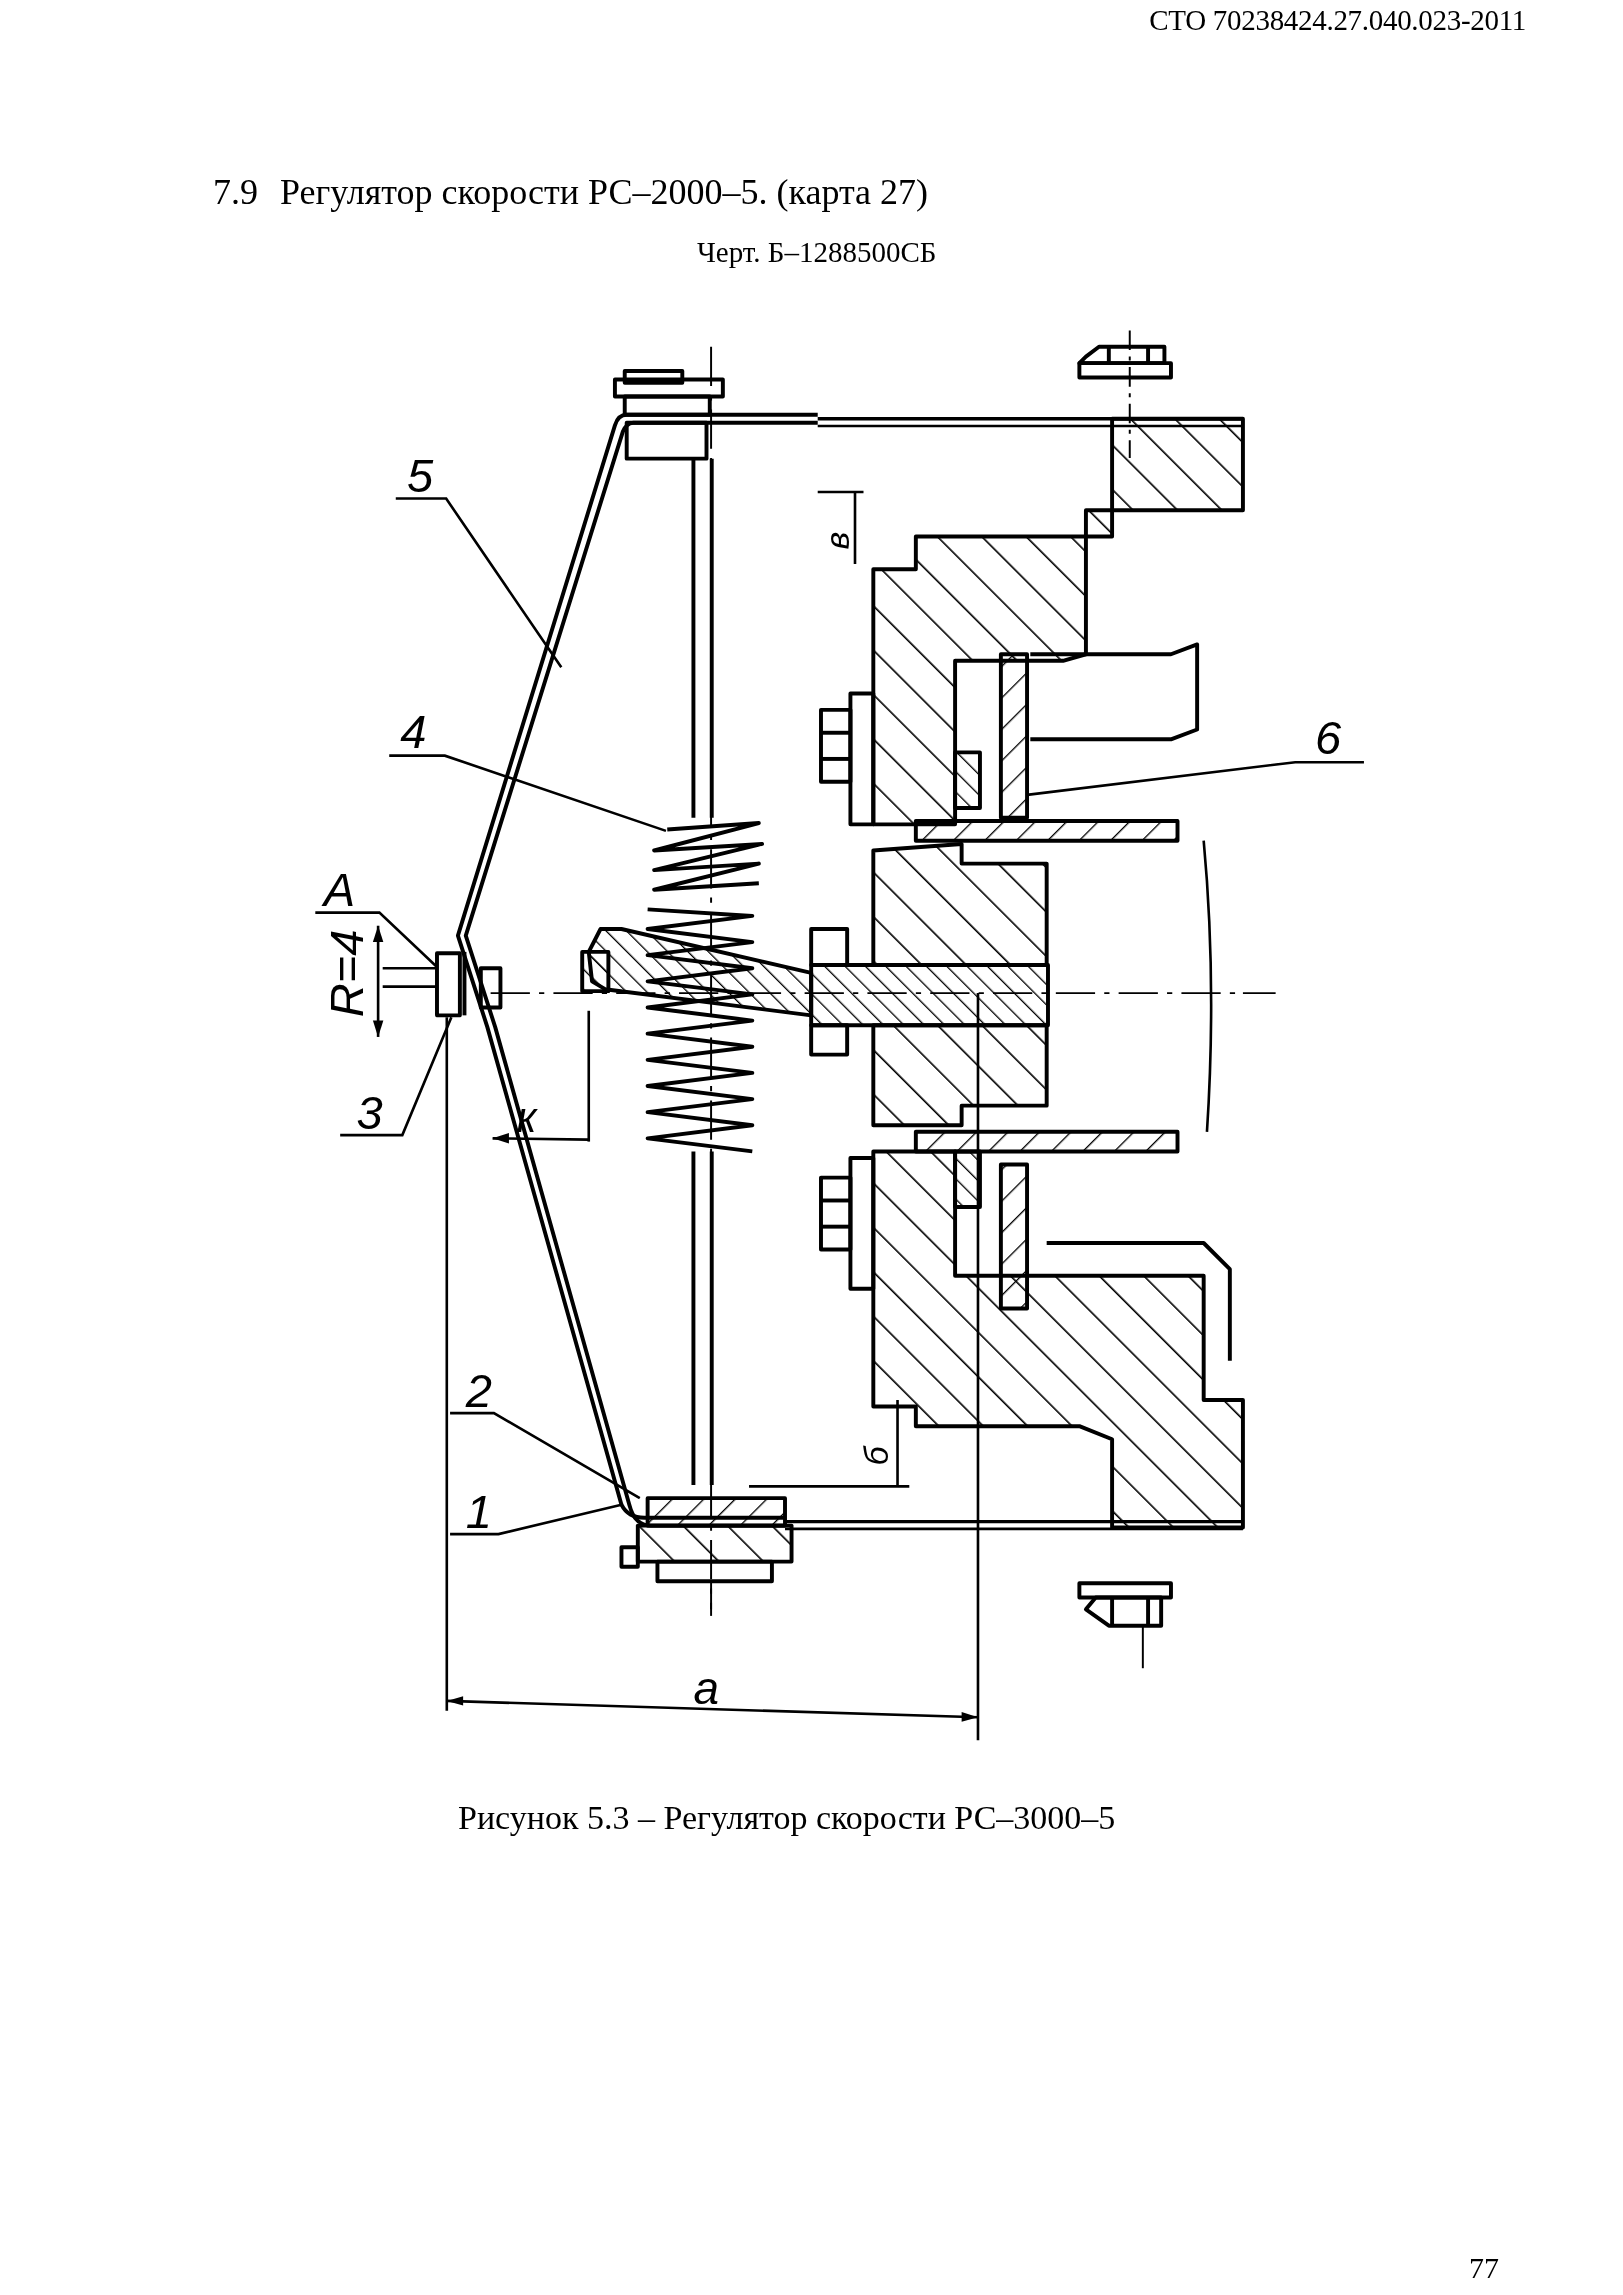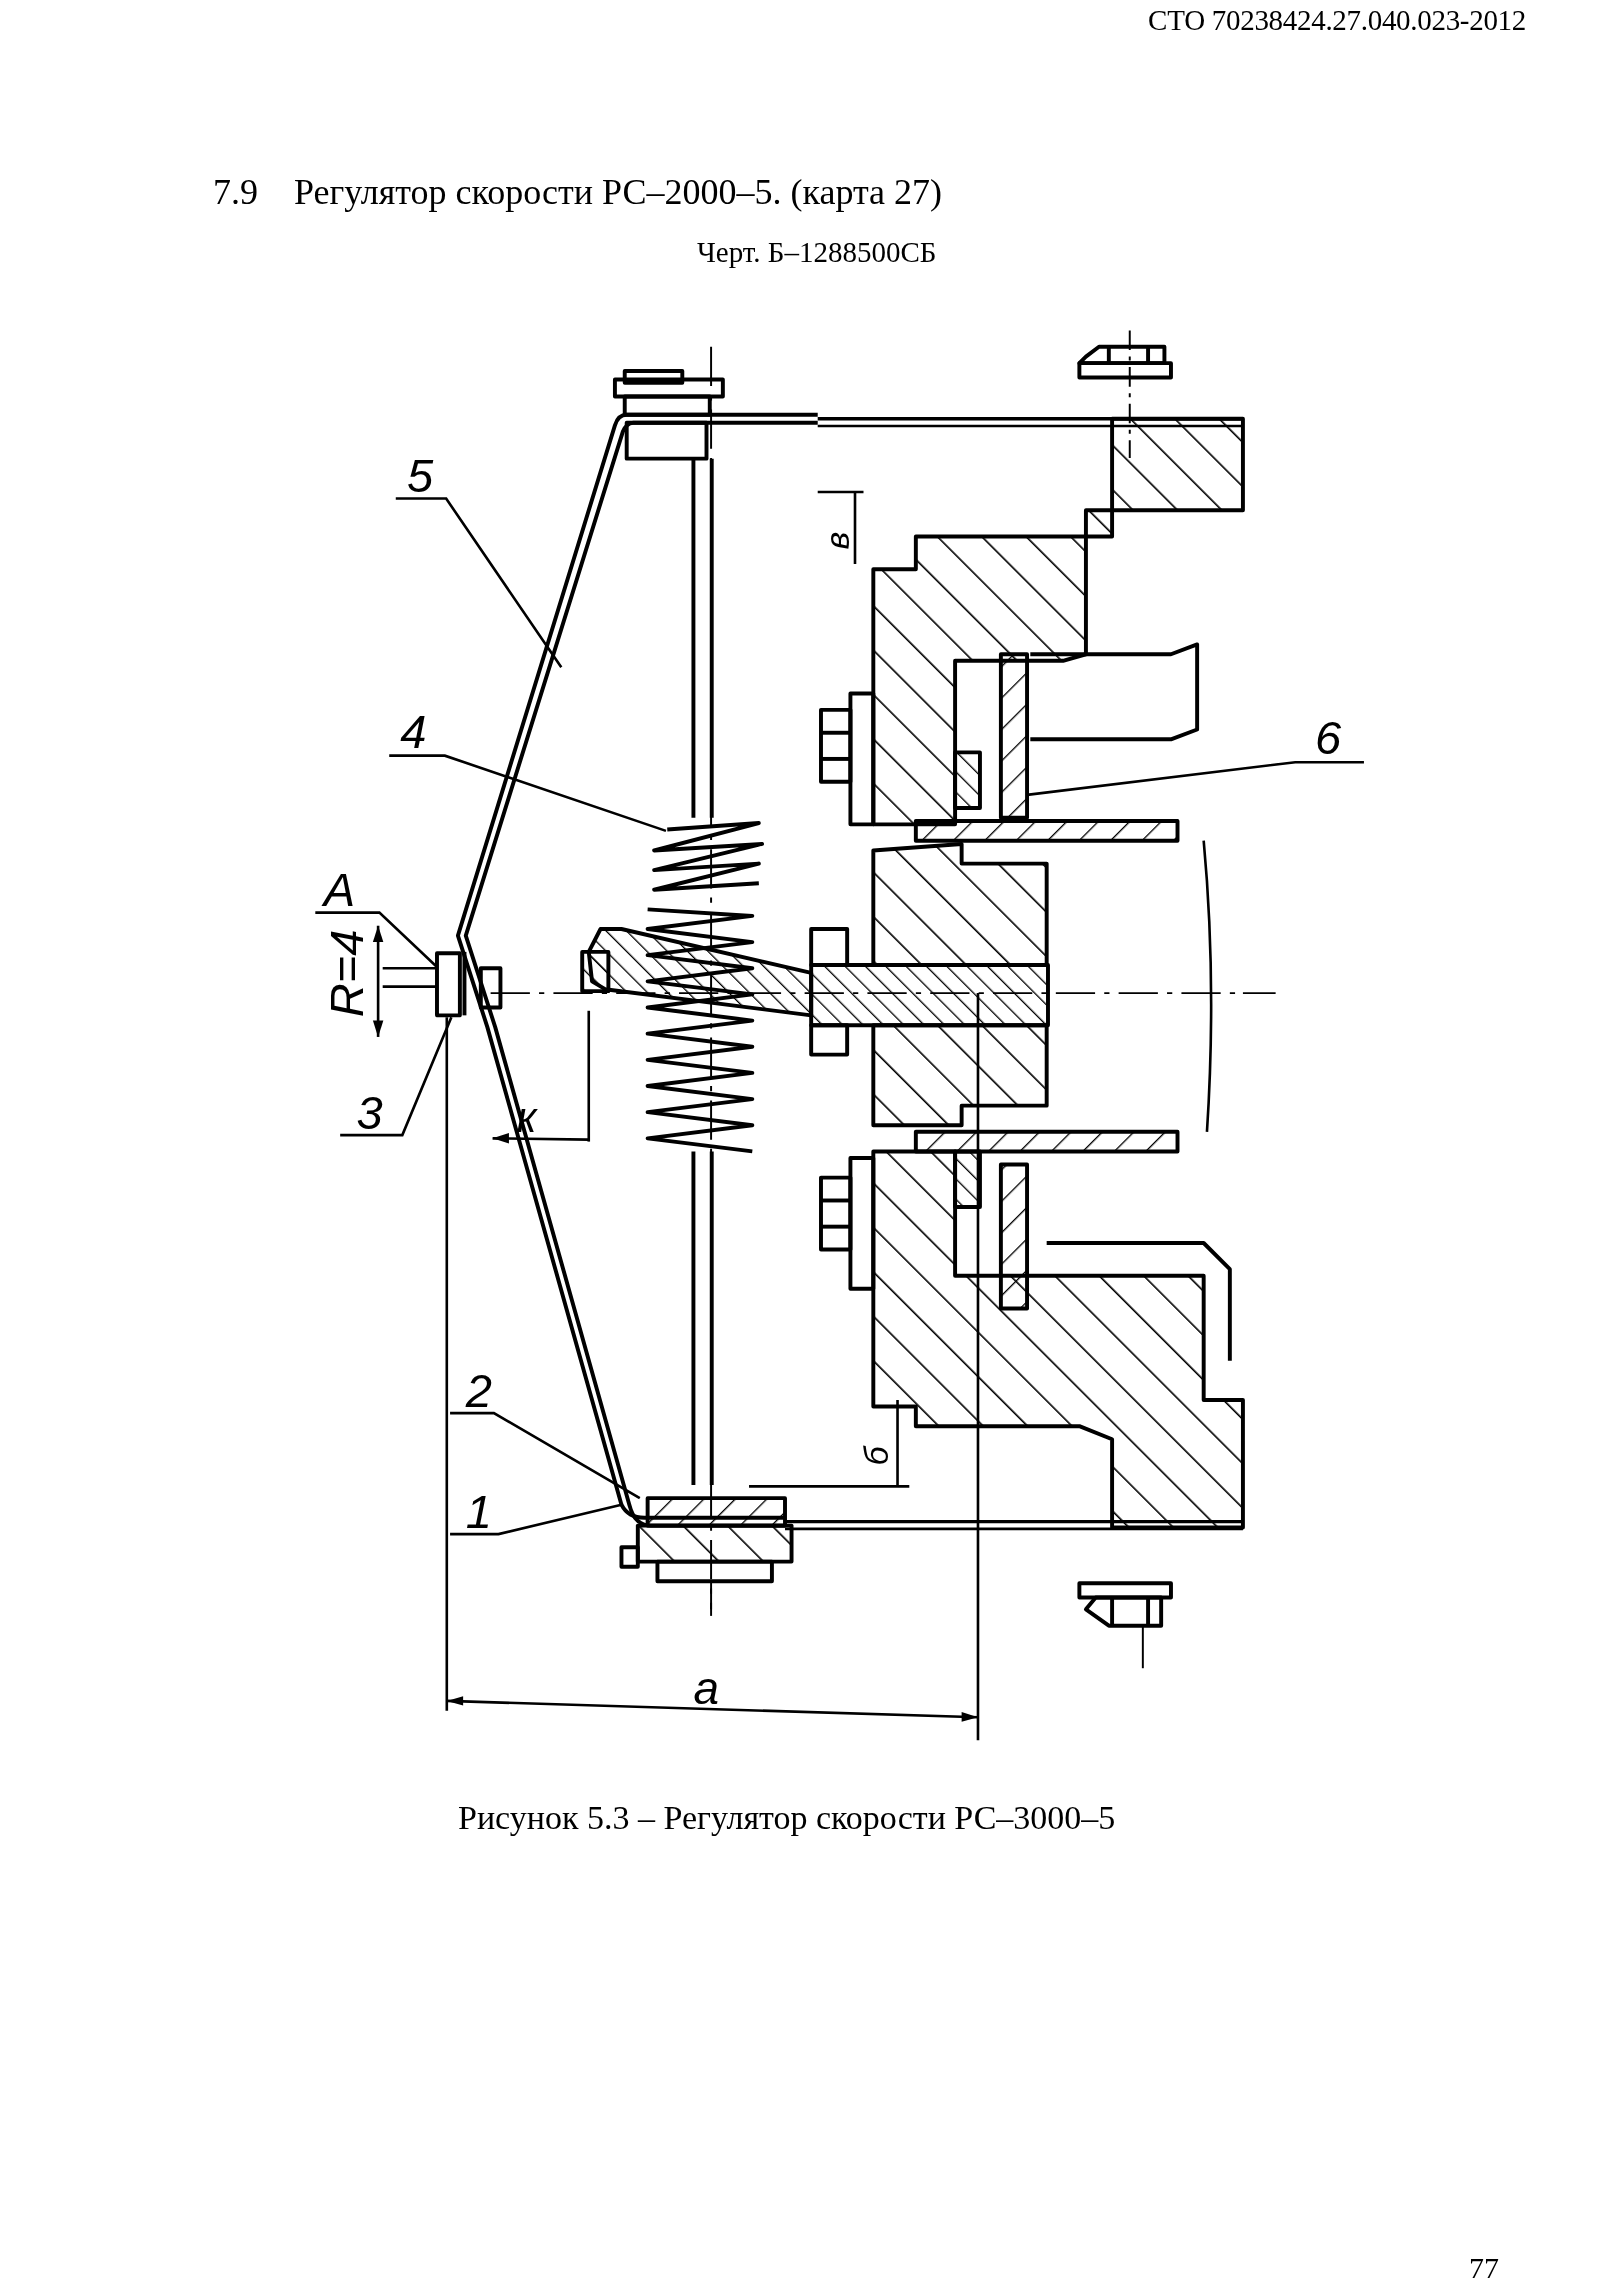--- a/index.html
+++ b/index.html
@@ -1,30 +1,30 @@
 <!DOCTYPE html>
 <html style="font-size:10.5px"><head>
 <meta charset="utf-8">
 <style>
   html, body { margin: 0; padding: 0; background: #ffffff; }
   body { width: 1623px; height: 2295px; position: relative; overflow: hidden;
          font-family: "Liberation Serif", "DejaVu Serif", serif; color: #000; }
   .doc-code { position: absolute; right: 97px; top: 3.9px; font-size: 29px; letter-spacing: -0.3px; }
   .section-title { position: absolute; left: 213px; top: 171px; font-size: 36px; }
-  .section-title .num { margin-right: 36px; }
+  .section-title .num { margin-right: 22px; }
   .drawing-ref { position: absolute; left: 697px; top: 236px; font-size: 29px; font-family: Liberation Serif, serif; }
   .figure { position: absolute; left: 0; top: 0; width: 1623px; height: 2295px; }
   .caption { position: absolute; left: 458px; top: 1799px; font-size: 34px; }
   .page-num { position: absolute; left: 1469px; top: 2251px; font-size: 30px; text-align: right; }
   svg text { font-family: "Liberation Sans", "DejaVu Sans", sans-serif; font-style: italic; }
 </style>
 </head>
 <body>
 
-<div class="doc-code">СТО 70238424.27.040.023-2012</div>
+<div class="doc-code">СТО 70238424.27.040.023-2011</div>
 
 <div class="section-title">
   <span class="num">7.9</span><span>Регулятор скорости РС–2000–5. (карта 27)</span>
 </div>
 
 <div class="drawing-ref">Черт. Б–1288500СБ</div>
 
 <svg class="figure" viewBox="0 0 2481 3508" xmlns="http://www.w3.org/2000/svg">
   <defs>
     <pattern id="hatch" patternUnits="userSpaceOnUse" width="48" height="48" patternTransform="rotate(-45)">

